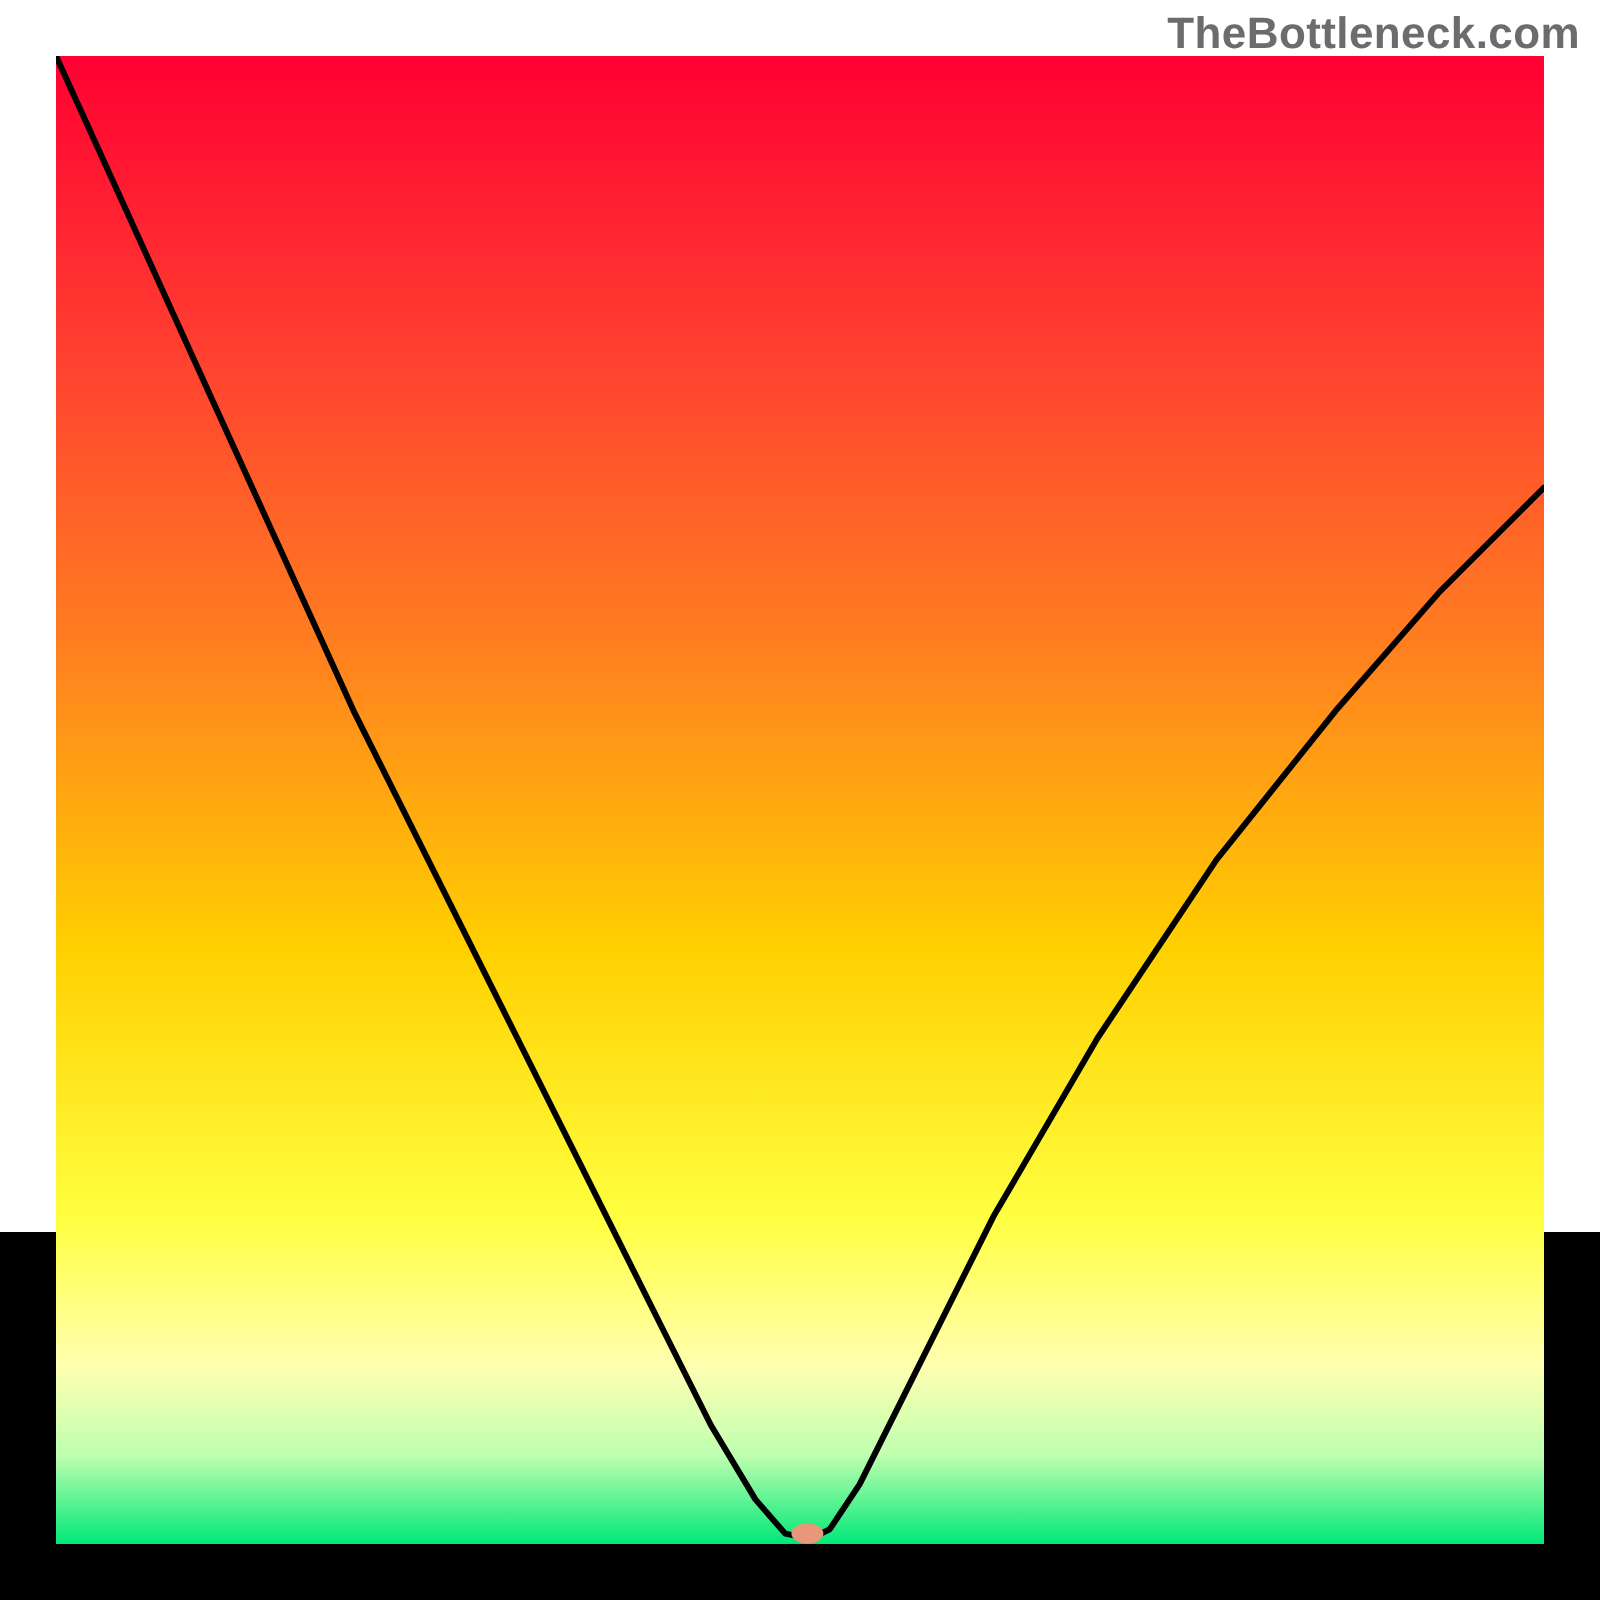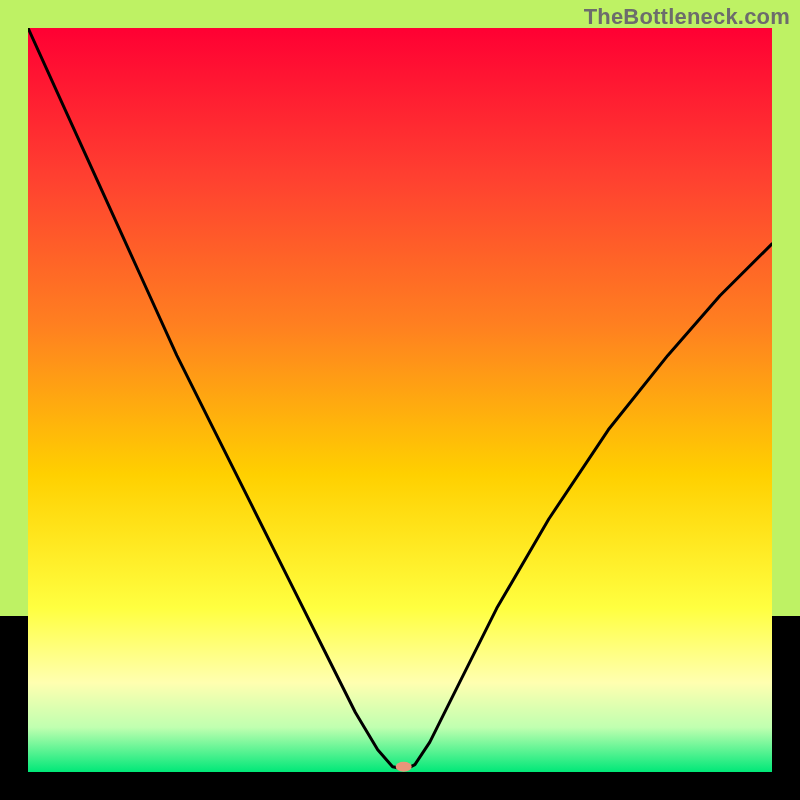--- a/index.html
+++ b/index.html
@@ -7,21 +7,21 @@
     padding: 0;
     width: 800px;
     height: 800px;
     background: #000;
     overflow: hidden;
   }
   .frame {
     position: relative;
     width: 800px;
     height: 616px;
-    background: #bef264;
+    background: #ffffff;
     text-align: right;
   }
   .plot {
     position: absolute;
     left: 28px;
     top: 28px;
     width: 744px;
     height: 744px;
   }
   .watermark {

